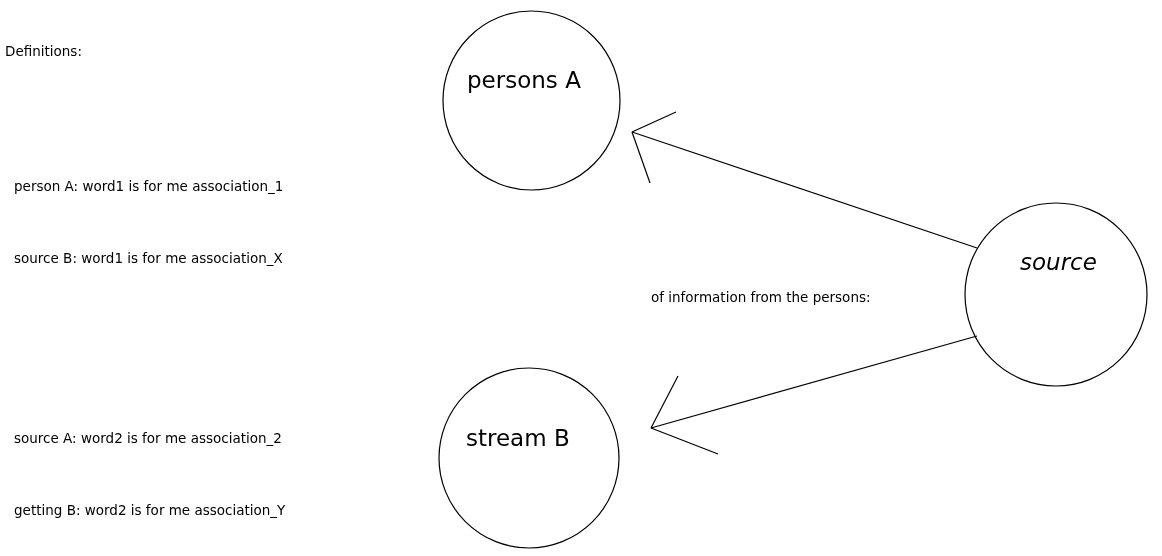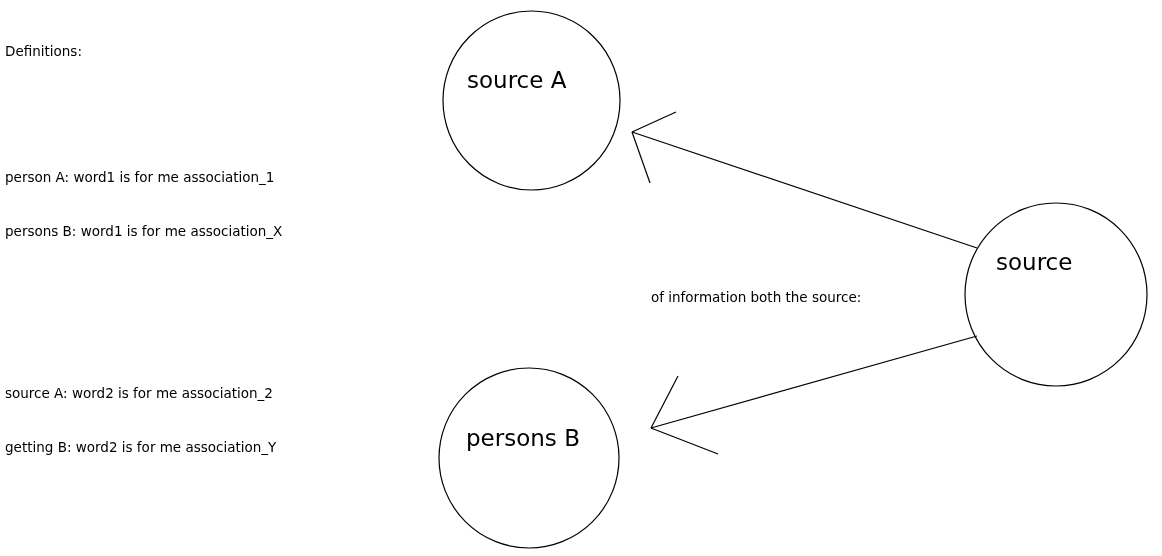--- a/index.html
+++ b/index.html
@@ -33,40 +33,40 @@
     position: absolute;
     left: 5px;
     top: 6px;
     font-size: 13.5px;
     line-height: 18px;
     white-space: pre;
     color: #000;
   }
   .defs-title { margin: 0 0 18px 0; }
   .defs-pair { margin: 0 0 18px 0; }
-  .defs-line { margin: 0; }
+  .defs-line { margin: 9px; }
   .stream-note {
     position: absolute;
     left: 651px;
     top: 252px;
     font-size: 13.5px;
     line-height: 18px;
     white-space: pre;
   }
   .stream-line { margin: 0; }
   .node-label {
     position: absolute;
     font-size: 23px;
     line-height: 1;
     white-space: nowrap;
     color: #000;
   }
   .label-person-a { left: 467px; top: 69px; }
   .label-person-b { left: 466px; top: 427px; }
-  .label-source   { left: 996px; top: 251px; }
+  .label-source   { left: 1020px; top: 251px; font-style: italic; }
 </style>
 </head>
 <body>
 
 <svg id="canvas" viewBox="0 0 1162 556" xmlns="http://www.w3.org/2000/svg">
 
   <ellipse cx="531.5" cy="100.5" rx="88.5" ry="89.5" fill="#ffffff" stroke="#000000" stroke-width="1.2"></ellipse>
 
   <ellipse cx="529" cy="458" rx="90" ry="90" fill="#ffffff" stroke="#000000" stroke-width="1.2"></ellipse>
 
@@ -85,36 +85,36 @@
   </g>
 </svg>
 
 <div class="text-layer">
 
   <div class="defs-block">
     <p class="defs-title">Definitions:</p>
 
     <div class="defs-pair">
       <p class="defs-line">person A: word1 is for me association_1</p>
-      <p class="defs-line">persons B: word1 is for me association_X</p>
+      <p class="defs-line">source B: word1 is for me association_X</p>
     </div>
 
     <div class="defs-pair">
       <p class="defs-line">source A: word2 is for me association_2</p>
       <p class="defs-line">getting B: word2 is for me association_Y</p>
     </div>
 
     
 
     
   </div>
 
   <div class="stream-note">
-    <p class="stream-line">of information both the source:</p>
+    <p class="stream-line">of information from the persons:</p>
   </div>
 
-  <div class="node-label label-person-a">source A</div>
+  <div class="node-label label-person-a">persons A</div>
 
-  <div class="node-label label-person-b">persons B</div>
+  <div class="node-label label-person-b">stream B</div>
 
   <div class="node-label label-source">source</div>
 
 </div>
 
 </body></html>

